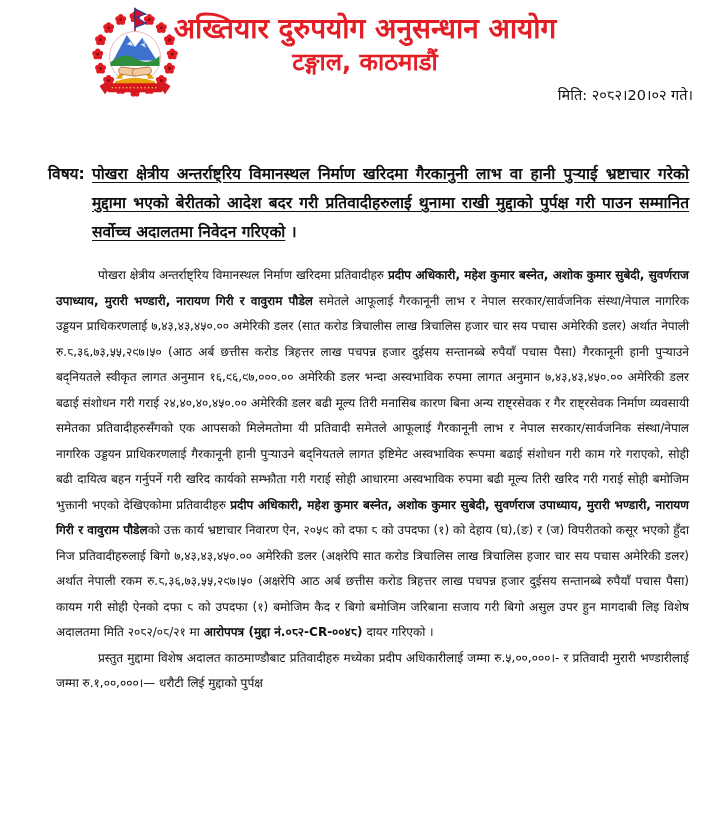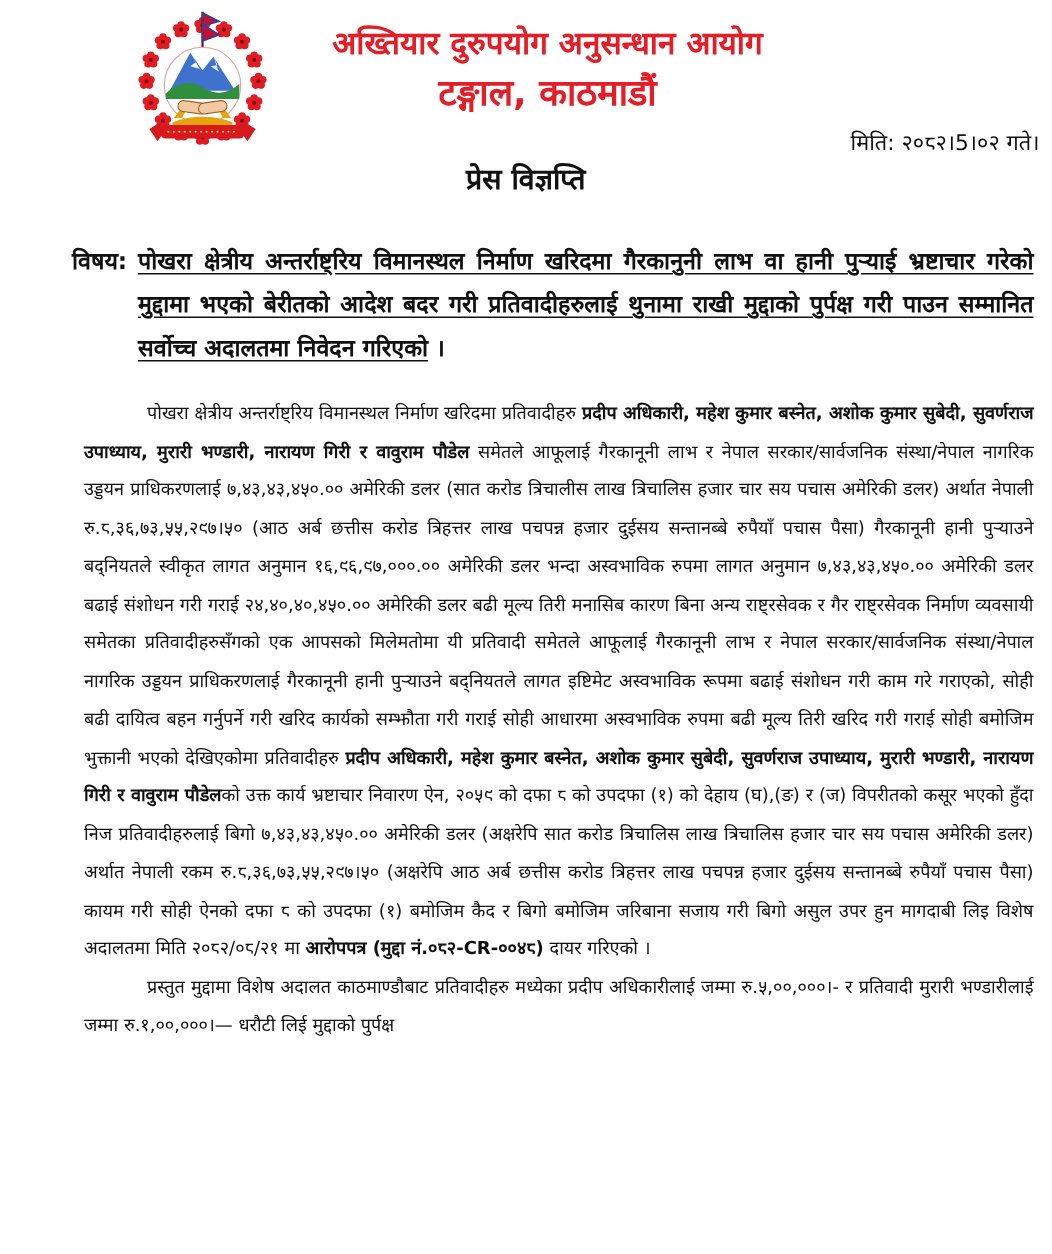--- a/index.html
+++ b/index.html
@@ -16,21 +16,21 @@
   body{font-family:"DejaVu Sans","Liberation Sans",sans-serif;color:var(--text_black);}
   .page{
     position:relative;width:701px;height:836px;background:#ffffff;overflow:hidden;
   }
   .doc-header{position:relative;height:150px;}
   .logo{position:absolute;left:85px;top:6px;width:100px;height:100px;}
   .org-block{
     position:absolute;left:165px;top:16px;width:400px;text-align:center;
     color:var(--header_red);font-weight:bold;
   }
-  .org-name{font-size:21px;line-height:26px;}
+  .org-name{font-size:28px;line-height:26px;}
   .org-address{font-size:24px;line-height:24px;margin-top:8px;}
   .date-line{
     position:absolute;right:8px;top:84px;font-size:14.5px;color:var(--text_black);
   }
   .doc-title{
     position:absolute;left:0;right:0;top:106px;text-align:center;
     font-size:19px;font-weight:bold;color:var(--text_black);
   }
   .subject{
     display:flex;align-items:flex-start;
@@ -123,23 +123,22 @@
           <circle cx="78" cy="90" r="0.8"></circle>
         </g>
       </svg>
     </div>
 
     <div class="org-block">
       <div class="org-name">अख्तियार दुरुपयोग अनुसन्धान आयोग</div>
       <div class="org-address">टङ्गाल, काठमाडौं</div>
     </div>
 
-    <div class="date-line">मिति: २०८२।5।०२ गते।</div>
+    <div class="date-line">मिति: २०८२।20।०२ गते।</div>
 
-    <div class="doc-title">प्रेस विज्ञप्ति</div>
   </header>
 
   <div class="subject">
     <span class="subject-label">विषय:</span>
     <span class="subject-body"><u>पोखरा क्षेत्रीय अन्तर्राष्ट्रिय विमानस्थल निर्माण खरिदमा गैरकानुनी लाभ वा हानी पुऱ्याई भ्रष्टाचार गरेको मुद्दामा भएको बेरीतको आदेश बदर गरी प्रतिवादीहरुलाई थुनामा राखी मुद्दाको पुर्पक्ष गरी पाउन सम्मानित सर्वोच्च अदालतमा निवेदन गरिएको</u><span> ।</span></span>
   </div>
 
   <main>
     <p class="body-para"><span>पोखरा क्षेत्रीय अन्तर्राष्ट्रिय विमानस्थल निर्माण खरिदमा प्रतिवादीहरु </span><b>प्रदीप अधिकारी, महेश कुमार बस्नेत, अशोक कुमार सुबेदी, सुवर्णराज उपाध्याय, मुरारी भण्डारी, नारायण गिरी र वावुराम पौडेल</b><span> समेतले आफूलाई गैरकानूनी लाभ र नेपाल सरकार/सार्वजनिक संस्था/नेपाल नागरिक उड्डयन प्राधिकरणलाई ७,४३,४३,४५०.०० अमेरिकी डलर (सात करोड त्रिचालीस लाख त्रिचालिस हजार चार सय पचास अमेरिकी डलर) अर्थात नेपाली रु.८,३६,७३,५५,२९७।५०  (आठ अर्ब छत्तीस करोड त्रिहत्तर लाख पचपन्न हजार दुईसय सन्तानब्बे रुपैयाँ पचास पैसा) गैरकानूनी हानी पुऱ्याउने बद्नियतले स्वीकृत लागत अनुमान १६,९६,९७,०००.०० अमेरिकी डलर भन्दा अस्वभाविक रुपमा लागत अनुमान ७,४३,४३,४५०.०० अमेरिकी डलर बढाई संशोधन गरी गराई २४,४०,४०,४५०.०० अमेरिकी डलर बढी मूल्य तिरी मनासिब कारण बिना अन्य राष्ट्रसेवक र गैर राष्ट्रसेवक निर्माण व्यवसायी समेतका प्रतिवादीहरुसँगको एक आपसको मिलेमतोमा यी प्रतिवादी समेतले आफूलाई गैरकानूनी लाभ र नेपाल सरकार/सार्वजनिक संस्था/नेपाल नागरिक उड्डयन प्राधिकरणलाई गैरकानूनी हानी पुऱ्याउने बद्नियतले लागत इष्टिमेट अस्वभाविक रूपमा बढाई संशोधन गरी काम गरे गराएको, सोही बढी दायित्व बहन गर्नुपर्ने गरी खरिद कार्यको सम्झौता गरी गराई सोही आधारमा अस्वभाविक रुपमा बढी मूल्य तिरी खरिद गरी गराई सोही बमोजिम भुक्तानी भएको देखिएकोमा प्रतिवादीहरु </span><b>प्रदीप अधिकारी, महेश कुमार बस्नेत, अशोक कुमार सुबेदी, सुवर्णराज उपाध्याय, मुरारी भण्डारी, नारायण गिरी र वावुराम पौडेल</b><span>को उक्त कार्य भ्रष्टाचार निवारण ऐन, २०५९ को दफा ८ को उपदफा (१) को देहाय (घ),(ङ) र (ज) विपरीतको कसूर भएको हुँदा निज प्रतिवादीहरुलाई बिगो ७,४३,४३,४५०.०० अमेरिकी डलर (अक्षरेपि सात करोड त्रिचालिस लाख त्रिचालिस हजार चार सय पचास अमेरिकी डलर) अर्थात नेपाली रकम रु.८,३६,७३,५५,२९७।५०  (अक्षरेपि आठ अर्ब छत्तीस करोड त्रिहत्तर लाख पचपन्न हजार दुईसय सन्तानब्बे रुपैयाँ पचास पैसा) कायम गरी सोही ऐनको दफा ८ को उपदफा (१) बमोजिम कैद र बिगो बमोजिम जरिबाना सजाय गरी बिगो असुल उपर हुन मागदाबी लिइ विशेष अदालतमा मिति २०८२/०८/२१ मा </span><b>आरोपपत्र (मुद्दा नं.०८२-CR-००४८)</b><span> दायर गरिएको ।</span></p>
 

